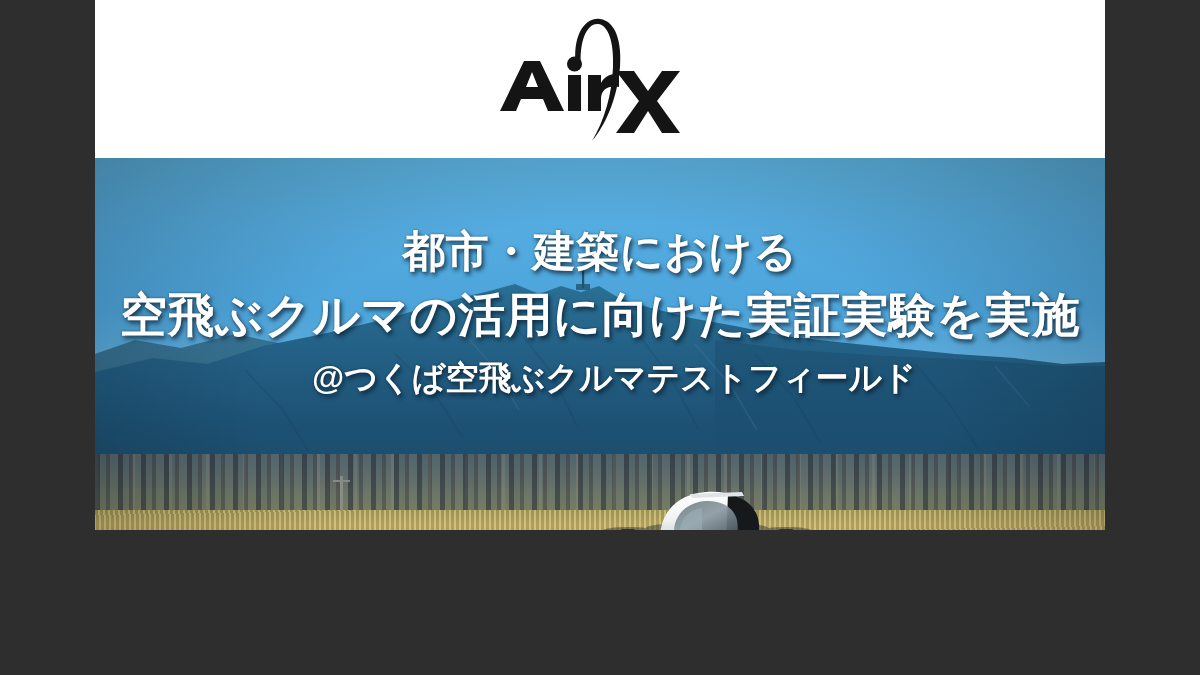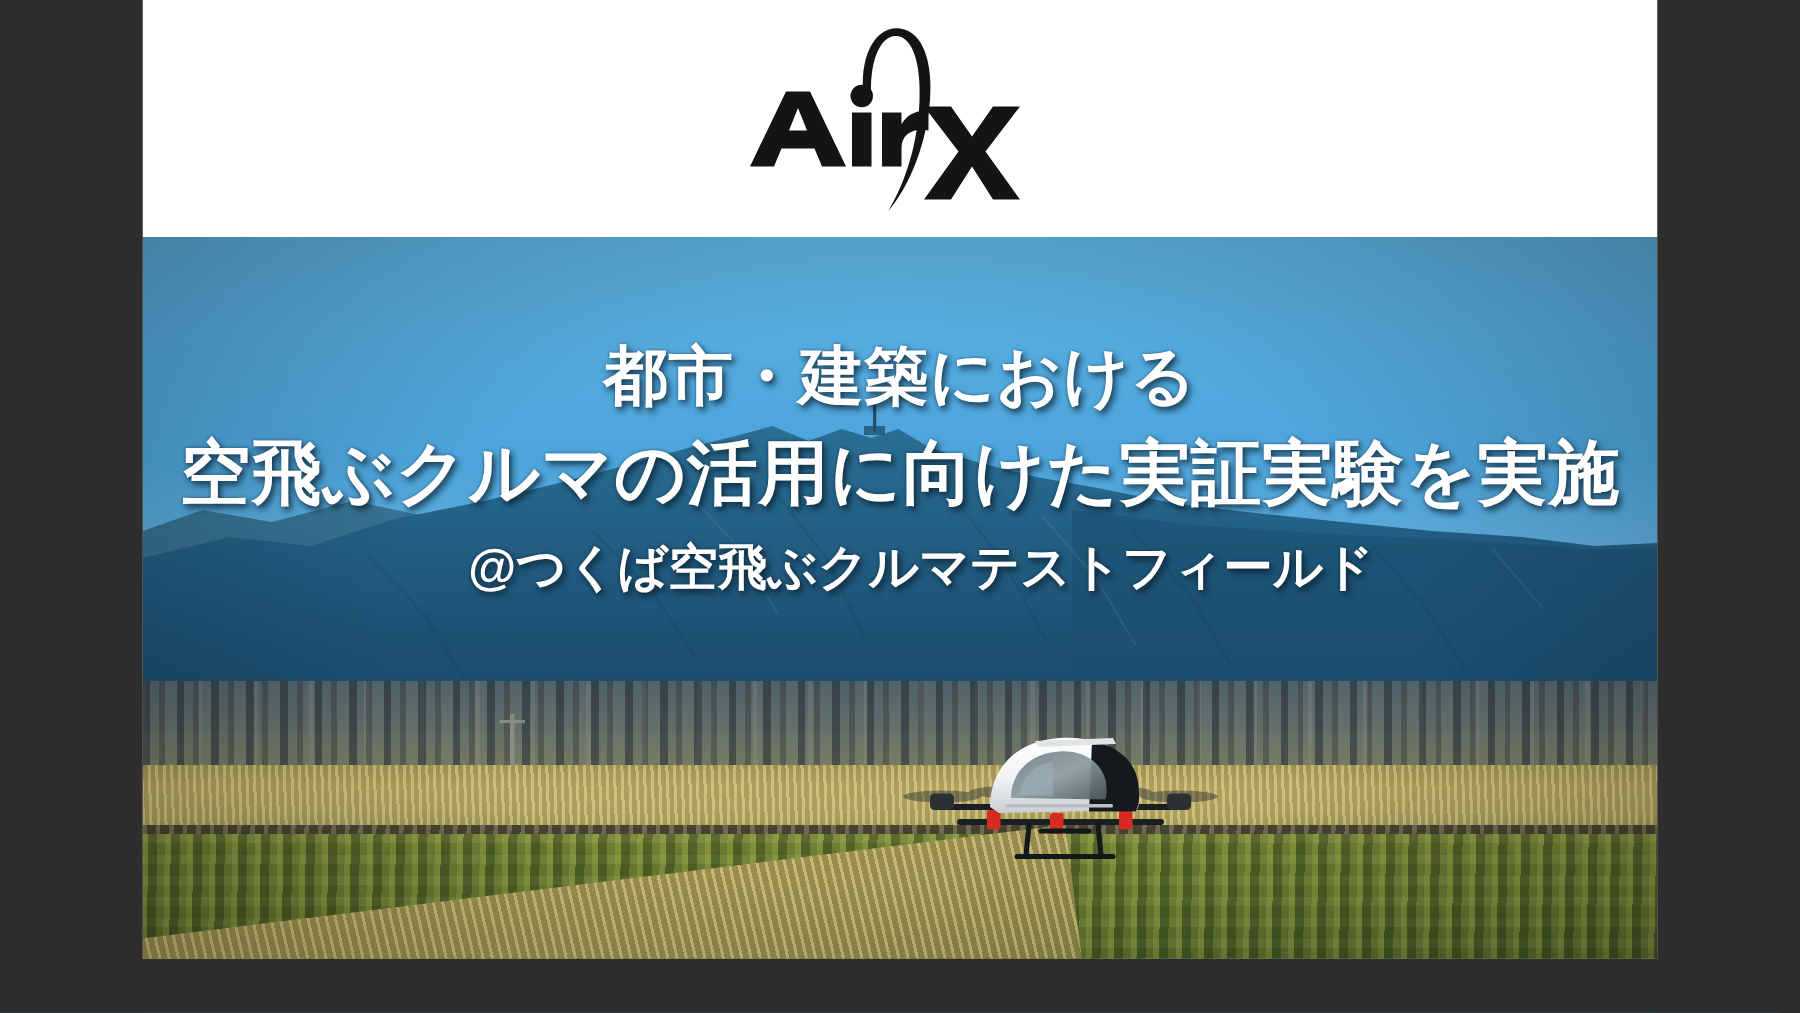--- a/index.html
+++ b/index.html
@@ -11,22 +11,22 @@
   }
 
   #stage { position:relative; width:1200px; height:675px; background:#2e2e2e; }
 
   
   .sidebar-left  { position:absolute; left:0;   top:0; width:95px;  height:675px; background:#2e2e2e; z-index:40; }
   .sidebar-right { position:absolute; left:1105px; top:0; width:95px; height:675px; background:#2e2e2e; z-index:40; }
 
   
   .slide {
-    position:absolute; left:95px; top:0; width:1010px; height:639px;
-    background:#fdba74; overflow:hidden; z-index:10;
+    position:absolute; left:95px; top:0; width:1010px; height:530px;
+    background:#c4b5fd; overflow:hidden; z-index:10;
   }
 
   
   .header-band {
     position:absolute; left:0; top:0; width:1010px; height:158px;
     background:#ffffff; z-index:20;
     display:flex; align-items:center; justify-content:center;
   }
   .logo-wrap { position:relative; width:230px; height:140px; margin-left:6px; }
   .logo-wrap svg { display:block; width:100%; height:100%; }

